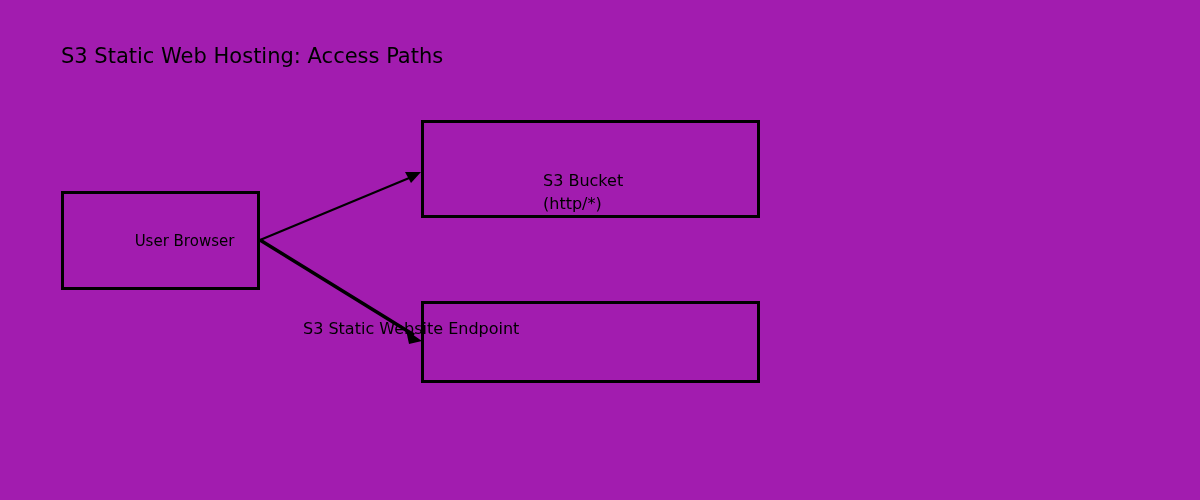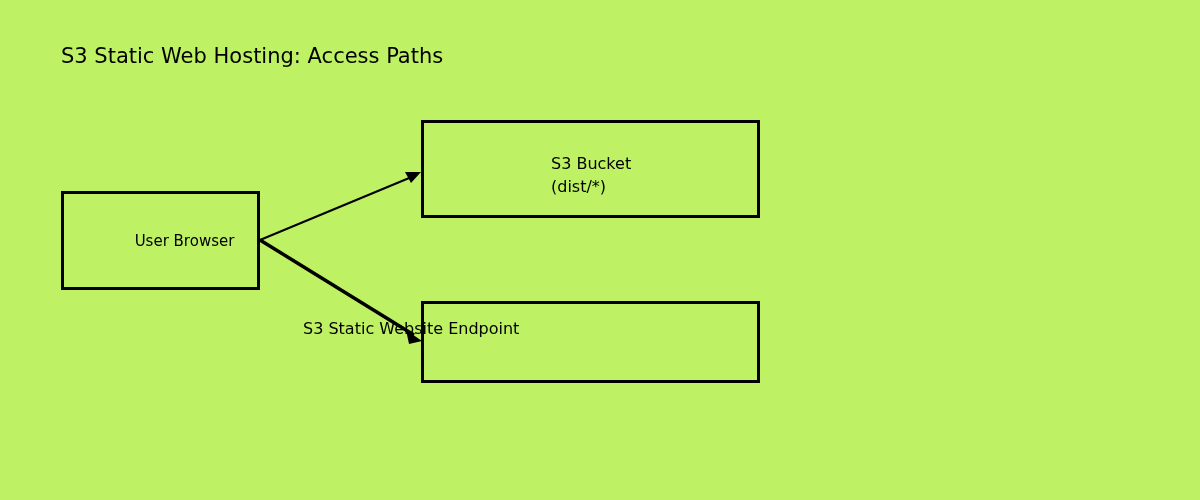--- a/index.html
+++ b/index.html
@@ -8,21 +8,21 @@
     background: #ffffff;
   }
   body {
     font-family: "DejaVu Sans", sans-serif;
     color: #000000;
   }
   #canvas {
     position: relative;
     width: 1200px;
     height: 500px;
-    background: #bef264;
+    background: #a21caf;
     overflow: hidden;
   }
   .diagram-title {
     position: absolute;
     left: 61px;
     top: 43px;
     font-size: 21px;
     line-height: 26px;
     color: #000000;
     white-space: nowrap;
@@ -59,26 +59,25 @@
     transform: translateY(-50%);
     text-align: center;
     font-size: 15px;
     line-height: 20px;
     white-space: nowrap;
     margin-left: 48px;
   }
   .node-label-block {
     position: absolute;
     left: 119px;
-    top: 29px;
+    top: 46px;
     text-align: left;
     font-size: 16px;
     line-height: 23px;
     white-space: nowrap;
-    margin-left: 8px;
   }
   .node-label-block .line {
     display: block;
   }
   #edge-layer {
     position: absolute;
     left: 0;
     top: 0;
     width: 1200px;
     height: 500px;
@@ -115,21 +114,21 @@
     </g>
   </svg>
 
   <div class="node-box" id="node-user-browser">
     <div class="node-label-centered">User Browser</div>
   </div>
 
   <div class="node-box" id="node-s3-bucket">
     <div class="node-label-block">
       <span class="line">S3 Bucket</span>
-      <span class="line">(dist/*)</span>
+      <span class="line">(http/*)</span>
     </div>
   </div>
 
   <div class="node-box" id="node-website-endpoint">
     <div class="node-label-centered"></div>
   </div>
 
   <div class="edge-label">
     <span class="line">S3 Static Website Endpoint</span>
   </div>

